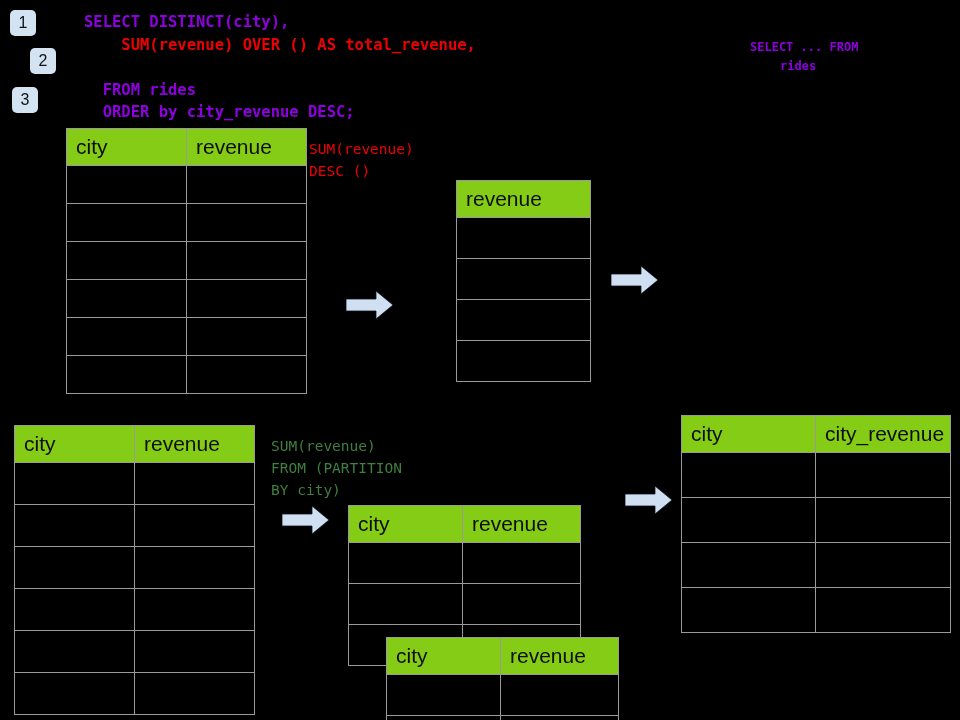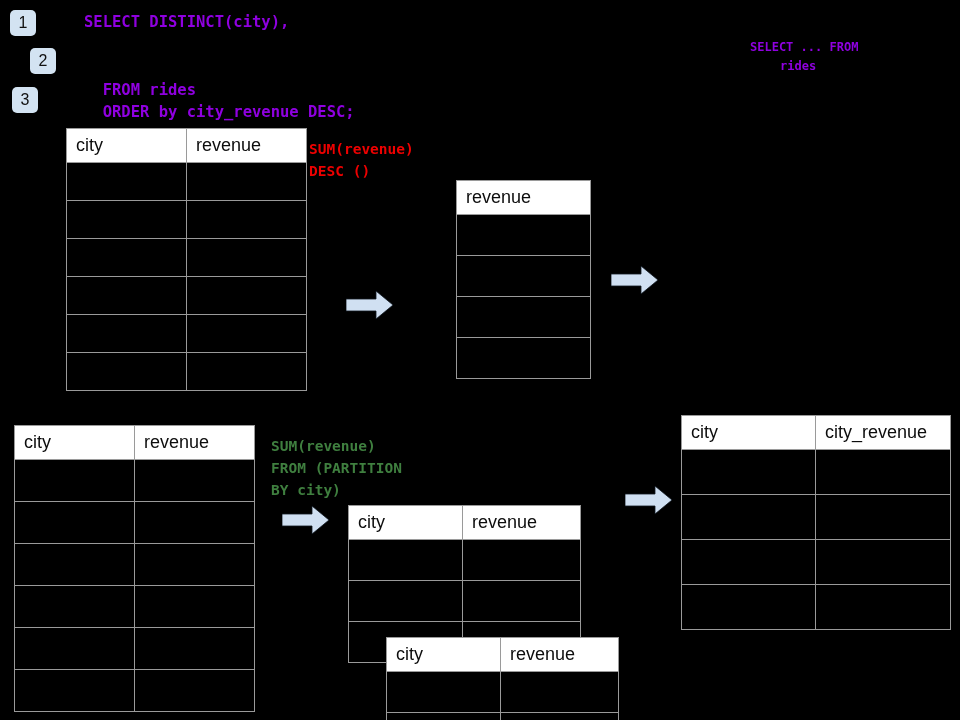--- a/index.html
+++ b/index.html
@@ -54,21 +54,21 @@
     font-size: 12px;
     line-height: 19px;
     color: #8f00e0;
     white-space: pre;
   }
 
   
   .anno {
     position: absolute;
     font-family: "DejaVu Sans Mono", "Liberation Mono", monospace;
-    font-weight: bold;
+    font-weight: normal;
     font-size: 14.5px;
     line-height: 22px;
     white-space: pre;
   }
   .anno-red   { color: #ee0000; }
   .anno-green { color: #3f7f3f; }
 
   
   .tbl {
     position: absolute;
@@ -77,25 +77,25 @@
     background: #000000;
     border: 1px solid #9a9a9a;
   }
   .tbl td {
     border: 1px solid #9a9a9a;
     background: #000000;
     padding: 0;
   }
   .tbl th {
     border: 1px solid #9a9a9a;
-    background: #ffffff;
+    background: #84cc16;
     color: #0d0d0d;
     font-family: "Liberation Sans", sans-serif;
     font-weight: normal;
-    font-size: 18px;
+    font-size: 21px;
     text-align: left;
     padding: 6px 0 6px 9px;
     height: 27px;
     box-sizing: border-box;
   }
 
   
   .arrow {
     position: absolute;
   }
@@ -110,20 +110,21 @@
   </div>
   <div class="badge" style="left:30px; top:48px; width:26px; height:26px;">
     <span>2</span>
   </div>
   <div class="badge" style="left:12px; top:87px; width:26px; height:26px;">
     <span>3</span>
   </div>
 
   <div class="code code-main c-violet" style="left:84px; top:11px;">SELECT DISTINCT(city),</div>
 
+  <div class="code code-main c-red" style="left:84px; top:34px;">    SUM(revenue) OVER () AS total_revenue,</div>
 
 
   <div class="code code-main c-violet" style="left:84px; top:79px;">  FROM rides</div>
 
   <div class="code code-main c-violet" style="left:84px; top:101px;">  ORDER by city_revenue DESC;</div>
 
   <div class="side-note" style="left:750px; top:38px;">SELECT ... FROM</div>
   <div class="side-note" style="left:780px; top:57px;">rides</div>
 
   <div class="anno anno-red" style="left:309px; top:138px;">SUM(revenue)</div>

